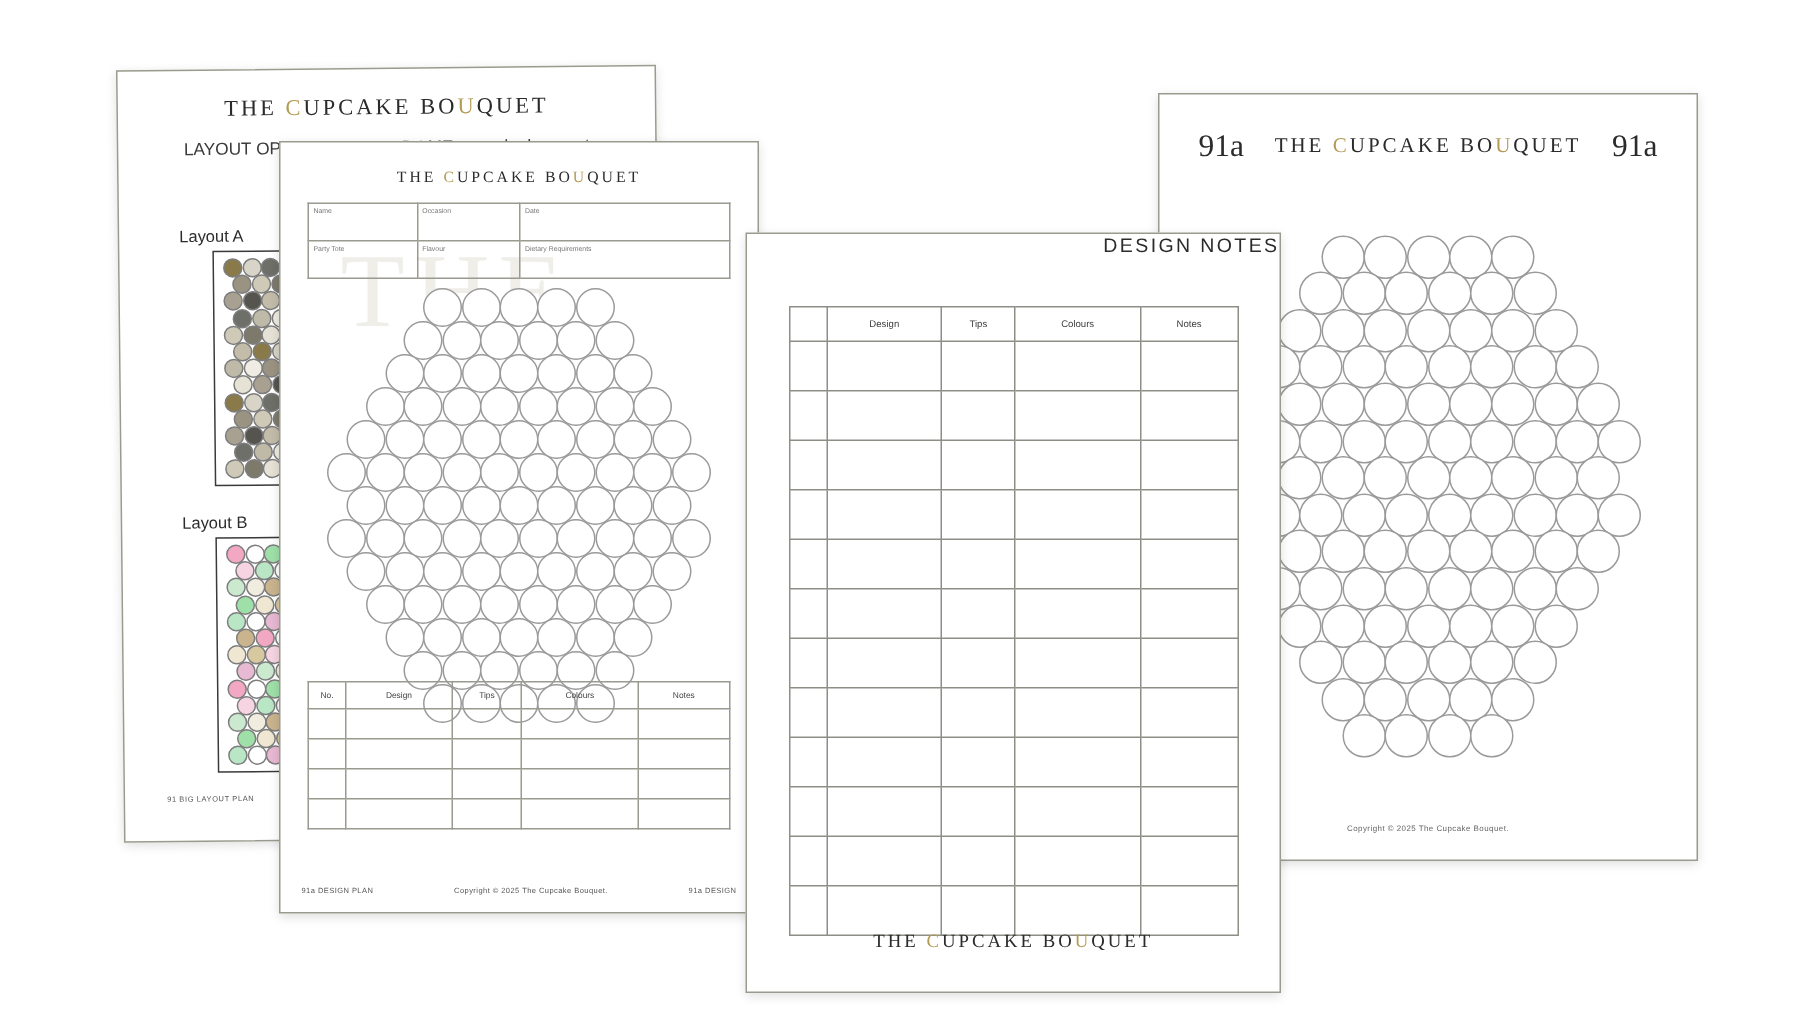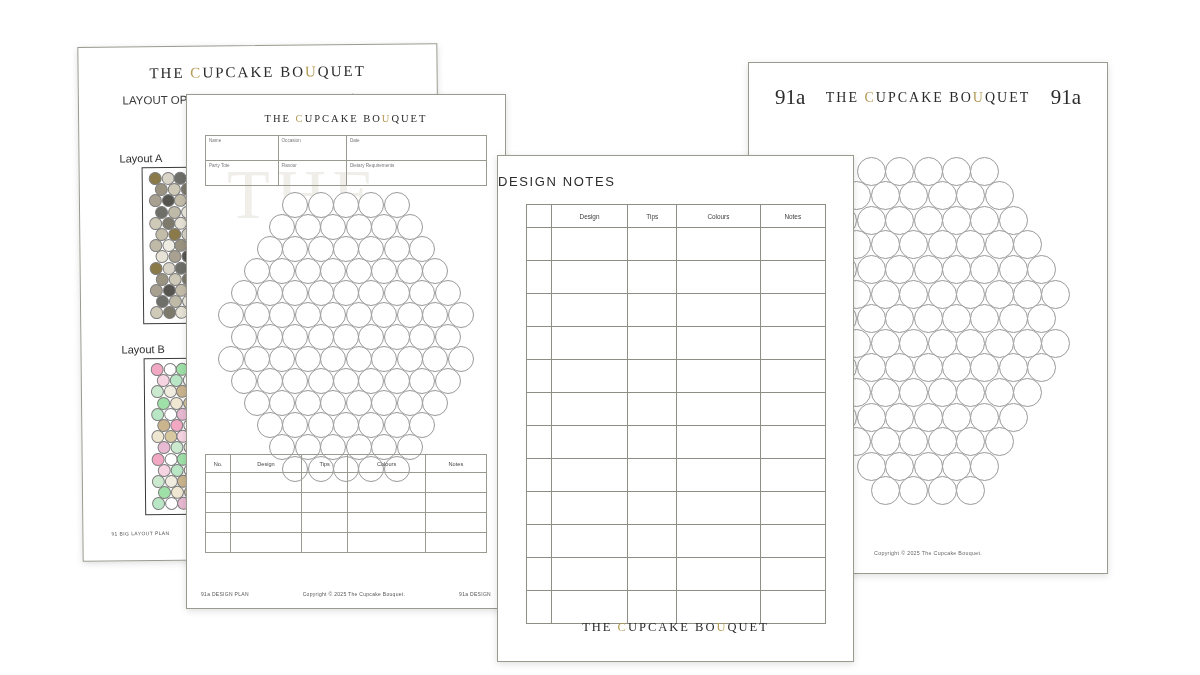--- a/index.html
+++ b/index.html
@@ -167,22 +167,21 @@
     letter-spacing: .3px;
   }
 
   
   #sheet-notes {
     left: 497px; top: 155px;
     width: 355px; height: 505px;
     z-index: 4;
   }
   #sheet-notes .notes-title {
-    text-align: left;
-    margin-top: 18px;
+    text-align: right;
     font-size: 13px;
     letter-spacing: 1.6px;
     color: #2b2b2b;
     font-family: "Liberation Sans", sans-serif;
   }
   .bigtable {
     position: absolute;
     left: 28px; top: 48px;
     width: 300px;
     border-collapse: collapse;
@@ -201,21 +200,21 @@
   .col-no { width: 22px; }
   #sheet-notes .notes-brand {
     position: absolute;
     bottom: 26px; left: 0; right: 0;
     text-align: center;
     font-size: 12.5px;
   }
 
   
   #sheet-91a {
-    left: 748px; top: 62px;
+    left: 772px; top: 62px;
     width: 358px; height: 510px;
     z-index: 3;
   }
   #sheet-91a .head {
     display: flex;
     align-items: center;
     justify-content: space-between;
     padding: 22px 26px 0 26px;
   }
   #sheet-91a .code {

